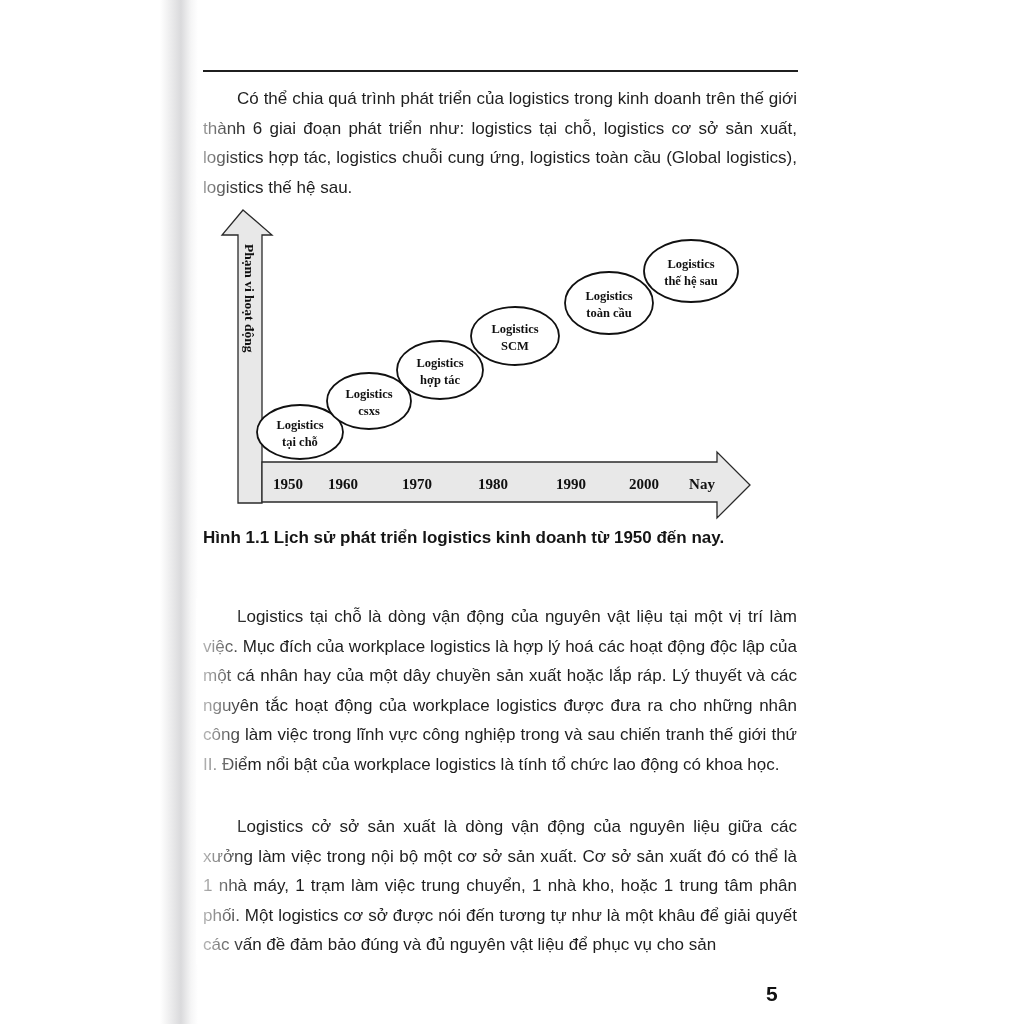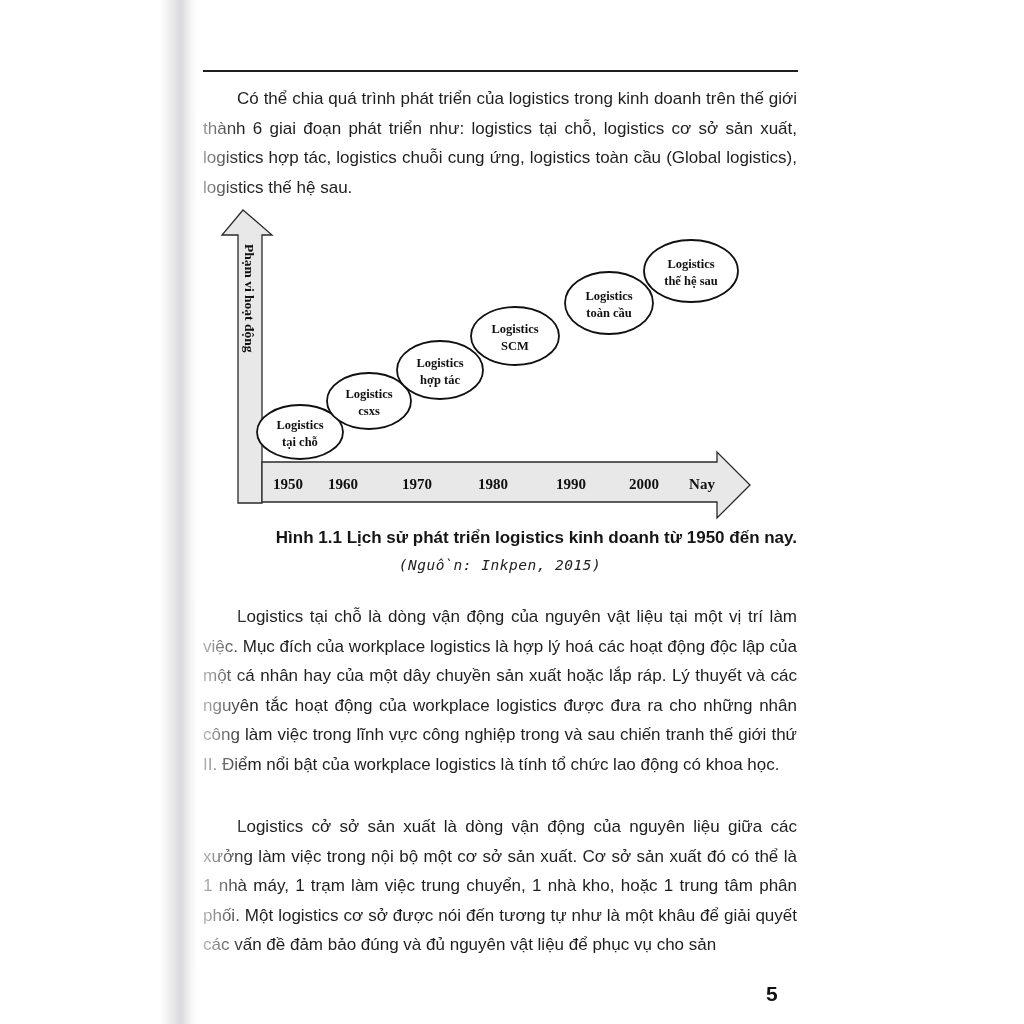--- a/index.html
+++ b/index.html
@@ -27,21 +27,21 @@
   .p1{top:84px;}
   .p2{top:602px;}
   .p3{top:812px;}
   .fig-svg{position:absolute;left:202px;top:204px;}
   .fig-shape{fill:#e8e8e8;stroke:#2a2a2a;stroke-width:1.3;}
   .fig-ellipse{fill:#ffffff;stroke:#111;stroke-width:1.8;}
   .fig-stage-text{font-family:"Liberation Serif",serif;font-weight:bold;font-size:12.5px;fill:#111;text-anchor:middle;}
   .fig-year{font-family:"Liberation Serif",serif;font-weight:bold;font-size:15px;fill:#111;text-anchor:middle;}
   .fig-axis-label{font-family:"Liberation Serif",serif;font-weight:bold;font-size:13.5px;fill:#111;}
   .caption{
-    position:absolute;left:203px;top:528px;width:594px;margin:0;text-align:right;
+    position:absolute;left:203px;top:528px;width:594px;margin:0;text-align:left;
     font-size:17px;font-weight:bold;color:#151515;
   }
   .caption-source{
     position:absolute;left:203px;top:557px;width:594px;margin:0;text-align:center;
     font-family:"DejaVu Sans Mono",monospace;font-style:italic;font-size:14.5px;color:#222;letter-spacing:.5px;
   }
   .page-number{
     position:absolute;left:766px;top:982px;width:40px;
     font-size:21px;font-weight:bold;color:#111;
   }
@@ -102,21 +102,20 @@
       <text class="fig-stage-text" x="407" y="113">toàn cầu</text>
     </g>
     <g>
       <ellipse class="fig-ellipse" cx="489" cy="67" rx="47" ry="31"></ellipse>
       <text class="fig-stage-text" x="489" y="64">Logistics</text>
       <text class="fig-stage-text" x="489" y="81">thế hệ sau</text>
     </g>
   </svg>
 
   <p class="caption">Hình 1.1 Lịch sử phát triển logistics kinh doanh từ 1950 đến nay.</p>
-  <p class="caption-source">(Nguồn: Inkpen, 2015)</p>
 
   <p class="body-para p2">Logistics tại chỗ là dòng vận động của nguyên vật liệu tại một vị trí làm việc. Mục đích của workplace logistics là hợp lý hoá các hoạt động độc lập của một cá nhân hay của một dây chuyền sản xuất hoặc lắp ráp. Lý thuyết và các nguyên tắc hoạt động của workplace logistics được đưa ra cho những nhân công làm việc trong lĩnh vực công nghiệp trong và sau chiến tranh thế giới thứ II. Điểm nổi bật của workplace logistics là tính tổ chức lao động có khoa học.</p>
   <p class="body-para p3">Logistics cở sở sản xuất là dòng vận động của nguyên liệu giữa các xưởng làm việc trong nội bộ một cơ sở sản xuất. Cơ sở sản xuất đó có thể là 1 nhà máy, 1 trạm làm việc trung chuyển, 1 nhà kho, hoặc 1 trung tâm phân phối. Một logistics cơ sở được nói đến tương tự như là một khâu để giải quyết các vấn đề đảm bảo đúng và đủ nguyên vật liệu để phục vụ cho sản</p>
 
   <div class="fade-a"></div>
   <div class="fade-b"></div>
 
   <div class="page-number">5</div>
 </div>
 

